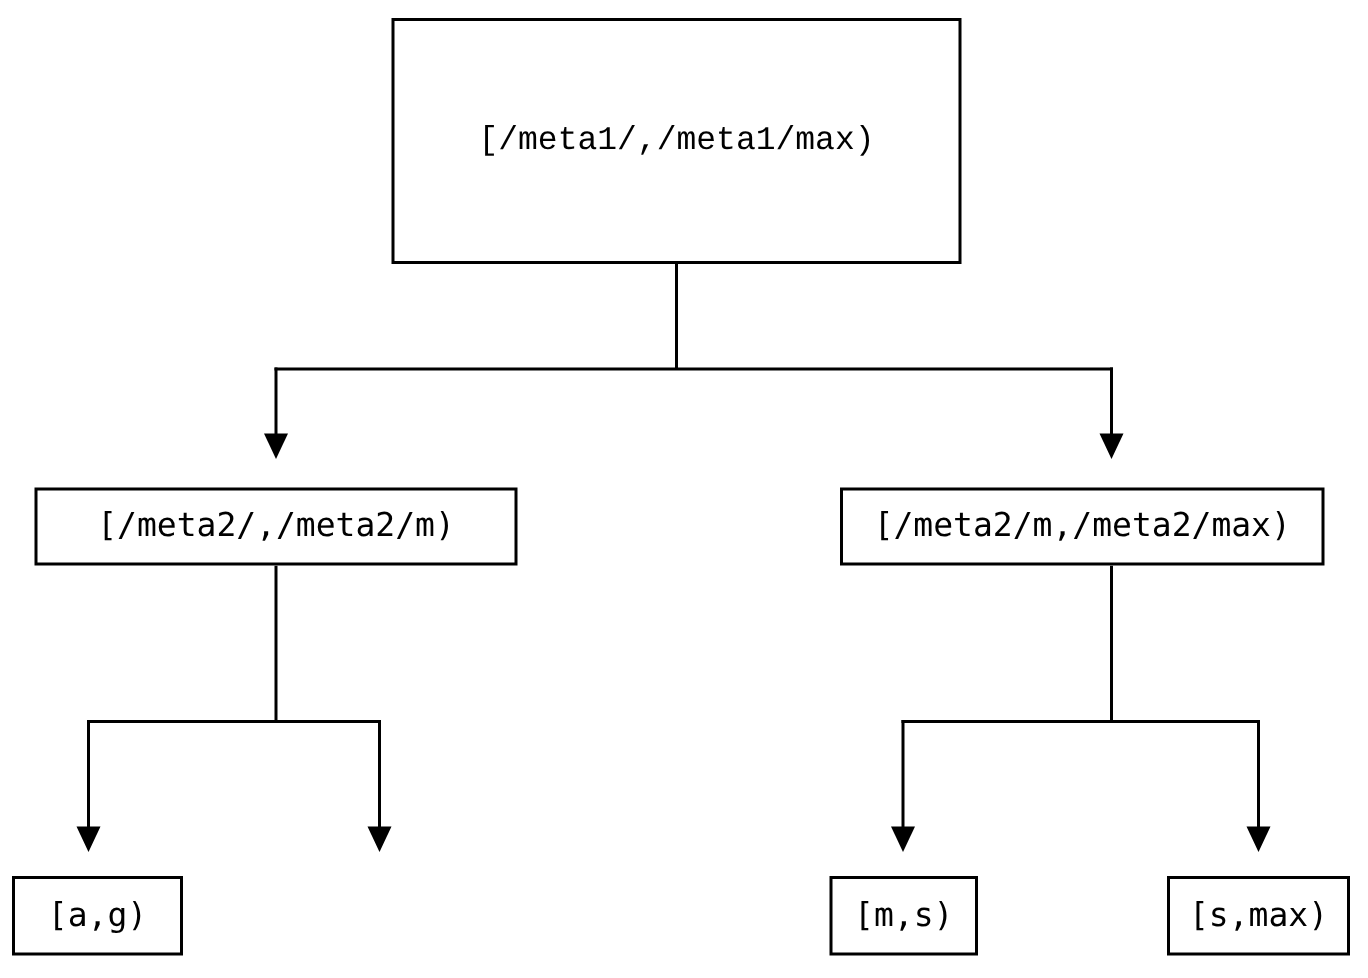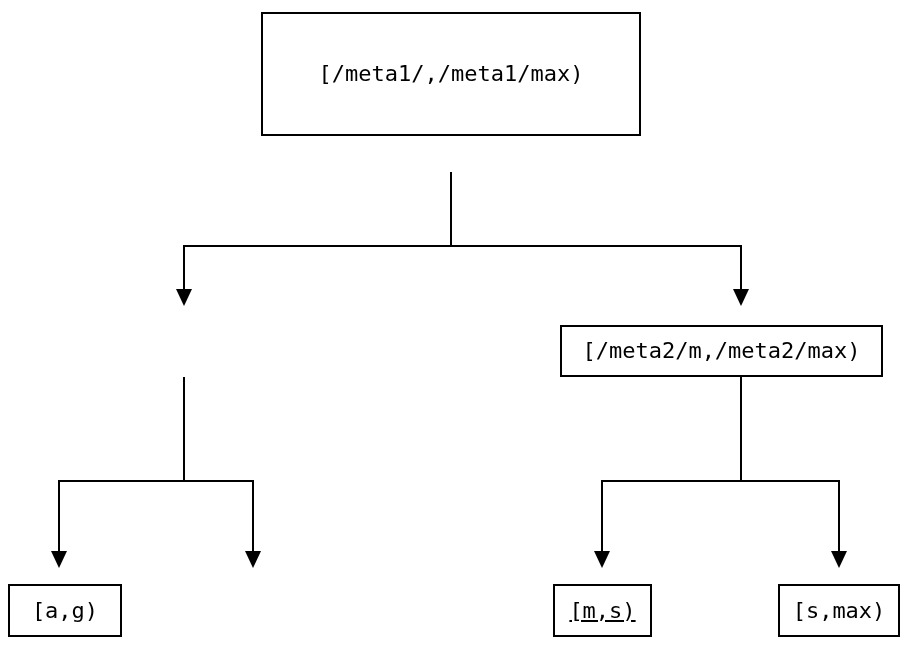--- a/index.html
+++ b/index.html
@@ -30,26 +30,26 @@
     border: 2px solid #000000;
     background: #ffffff;
     display: flex;
     align-items: center;
     justify-content: center;
     font-size: 22px;
     line-height: 1;
     white-space: nowrap;
     letter-spacing: 0;
   }
-  .node-root  { left: 261px; top: 12px;  width: 380px; height: 124px; }
+  .node-root  { left: 261px; top: 12px;  width: 380px; height: 164px; font-family: Liberation Mono, monospace; }
   .node-l2a   { left: 23px;  top: 325px; width: 322px; height: 52px; }
   .node-l2b   { left: 560px; top: 325px; width: 323px; height: 52px; }
   .node-leaf1 { left: 8px;   top: 584px; width: 114px; height: 53px; }
   .node-leaf2 { left: 203px; top: 584px; width: 100px; height: 53px; }
-  .node-leaf3 { left: 553px; top: 584px; width: 99px;  height: 53px; text-decoration: underline; }
+  .node-leaf3 { left: 553px; top: 584px; width: 99px;  height: 53px; }
   .node-leaf4 { left: 778px; top: 584px; width: 122px; height: 53px; text-align: center; }
 </style>
 </head>
 <body>
 
 <div class="canvas">
 
   <svg class="edges" width="912" height="652" viewBox="0 0 912 652" xmlns="http://www.w3.org/2000/svg">
 
     <g stroke="#000000" stroke-width="2" fill="none">
@@ -75,20 +75,23 @@
       <polygon points="245,551 261,551 253,568"></polygon>
       <polygon points="594,551 610,551 602,568"></polygon>
       <polygon points="831,551 847,551 839,568"></polygon>
     </g>
   </svg>
 
   <div class="node node-root">
     <span>[/meta1/,/meta1/max)</span>
   </div>
 
+  <div class="node node-l2a">
+    <span>[/meta2/,/meta2/m)</span>
+  </div>
 
   <div class="node node-l2b">
     <span>[/meta2/m,/meta2/max)</span>
   </div>
 
   <div class="node node-leaf1">
     <span>[a,g)</span>
   </div>
 
 

